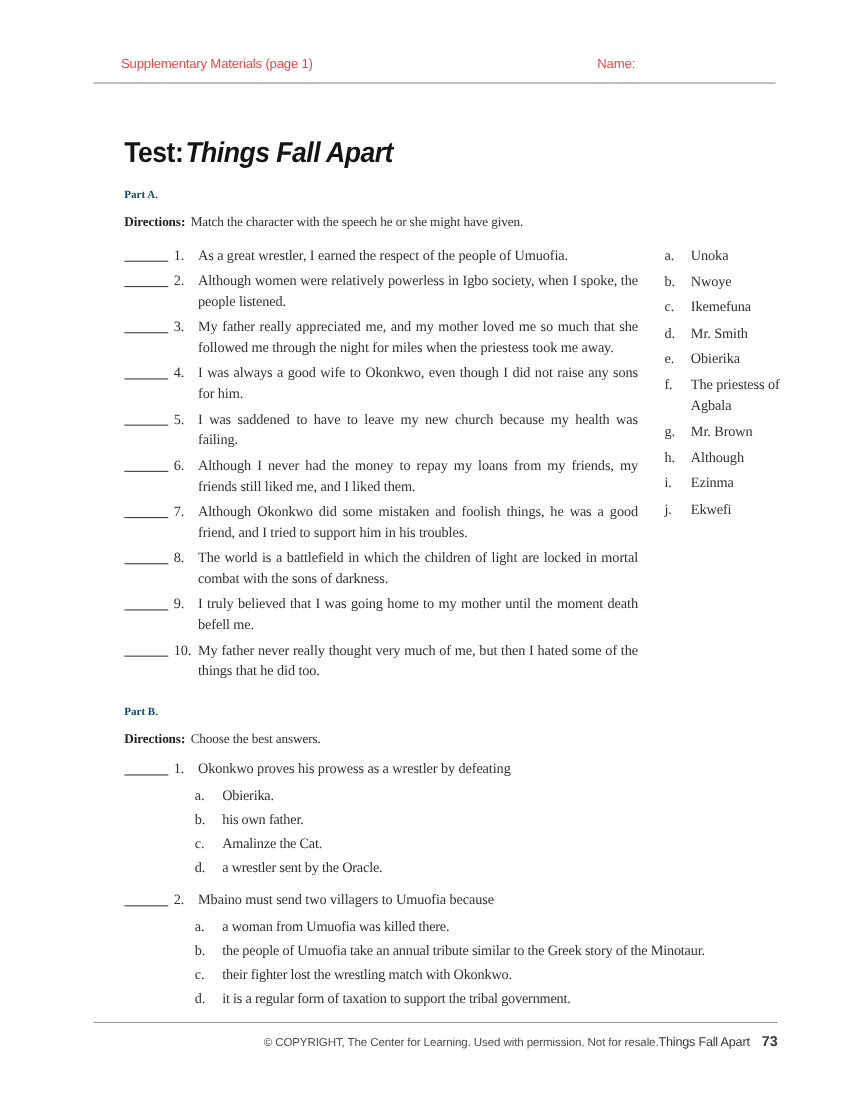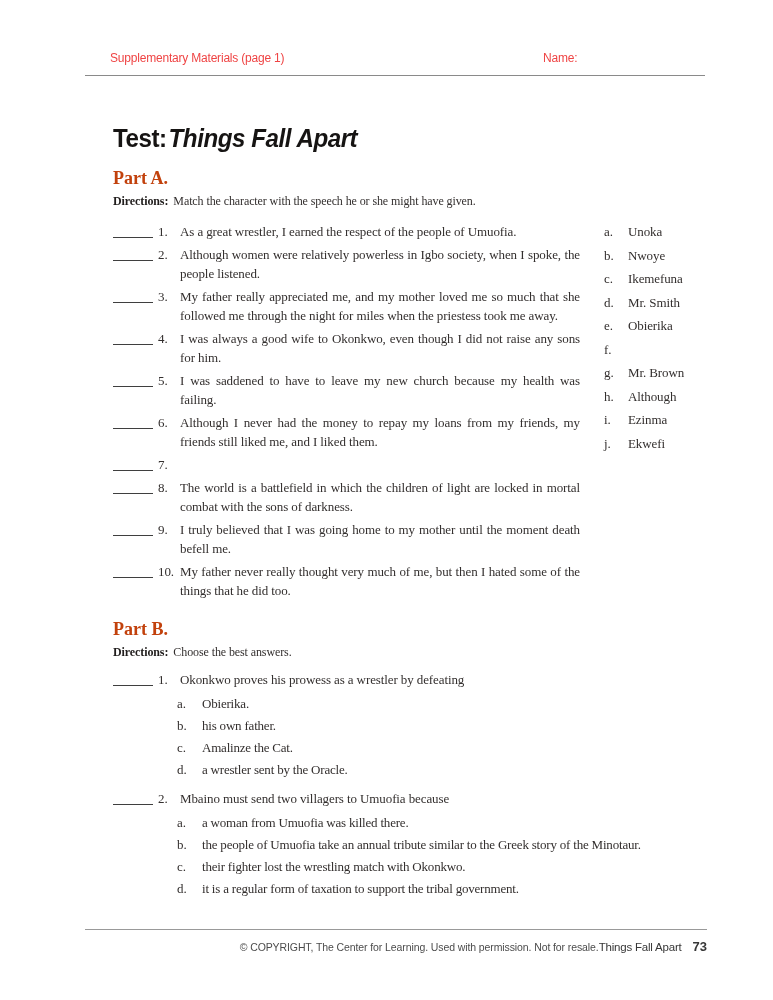--- a/index.html
+++ b/index.html
@@ -41,24 +41,24 @@
     line-height: 30px;
     color: #161413;
     transform: scaleX(0.93);
     transform-origin: left center;
     white-space: nowrap;
   }
   .doc-title .book { font-style: italic; margin-left: 2px; }
 
   .part-heading {
     margin: 16px 0 0 0;
-    font-size: 18px;
+    font-size: 10px;
     font-weight: bold;
     line-height: 18px;
-    color: #c2410c;
+    color: #0c4a6e;
   }
   .directions {
     margin: 5px 0 0 0;
     font-size: 12px;
     line-height: 18px;
     letter-spacing: -0.1px;
   }
   .dir-label { font-weight: bold; margin-right: 5px; color: #211e1d; }
 
   
@@ -153,20 +153,21 @@
     <span class="mtext">I was saddened to have to leave my new church because my health was failing.</span>
   </div>
           <div class="match-item">
     <span class="blank"></span>
     <span class="mnum">6.</span>
     <span class="mtext">Although I never had the money to repay my loans from my friends, my friends still liked me, and I liked them.</span>
   </div>
           <div class="match-item">
     <span class="blank"></span>
     <span class="mnum">7.</span>
+    <span class="mtext">Although Okonkwo did some mistaken and foolish things, he was a good friend, and I tried to support him in his troubles.</span>
   </div>
           <div class="match-item">
     <span class="blank"></span>
     <span class="mnum">8.</span>
     <span class="mtext">The world is a battlefield in which the children of light are locked in mortal combat with the sons of darkness.</span>
   </div>
           <div class="match-item">
     <span class="blank"></span>
     <span class="mnum">9.</span>
     <span class="mtext">I truly believed that I was going home to my mother until the moment death befell me.</span>
@@ -193,20 +194,21 @@
           <div class="ans-item">
     <span class="ans-letter">d.</span>
     <span class="ans-text">Mr. Smith</span>
   </div>
           <div class="ans-item">
     <span class="ans-letter">e.</span>
     <span class="ans-text">Obierika</span>
   </div>
           <div class="ans-item">
     <span class="ans-letter">f.</span>
+    <span class="ans-text">The priestess of Agbala</span>
   </div>
           <div class="ans-item">
     <span class="ans-letter">g.</span>
     <span class="ans-text">Mr. Brown</span>
   </div>
           <div class="ans-item">
     <span class="ans-letter">h.</span>
     <span class="ans-text">Although</span>
   </div>
           <div class="ans-item">

